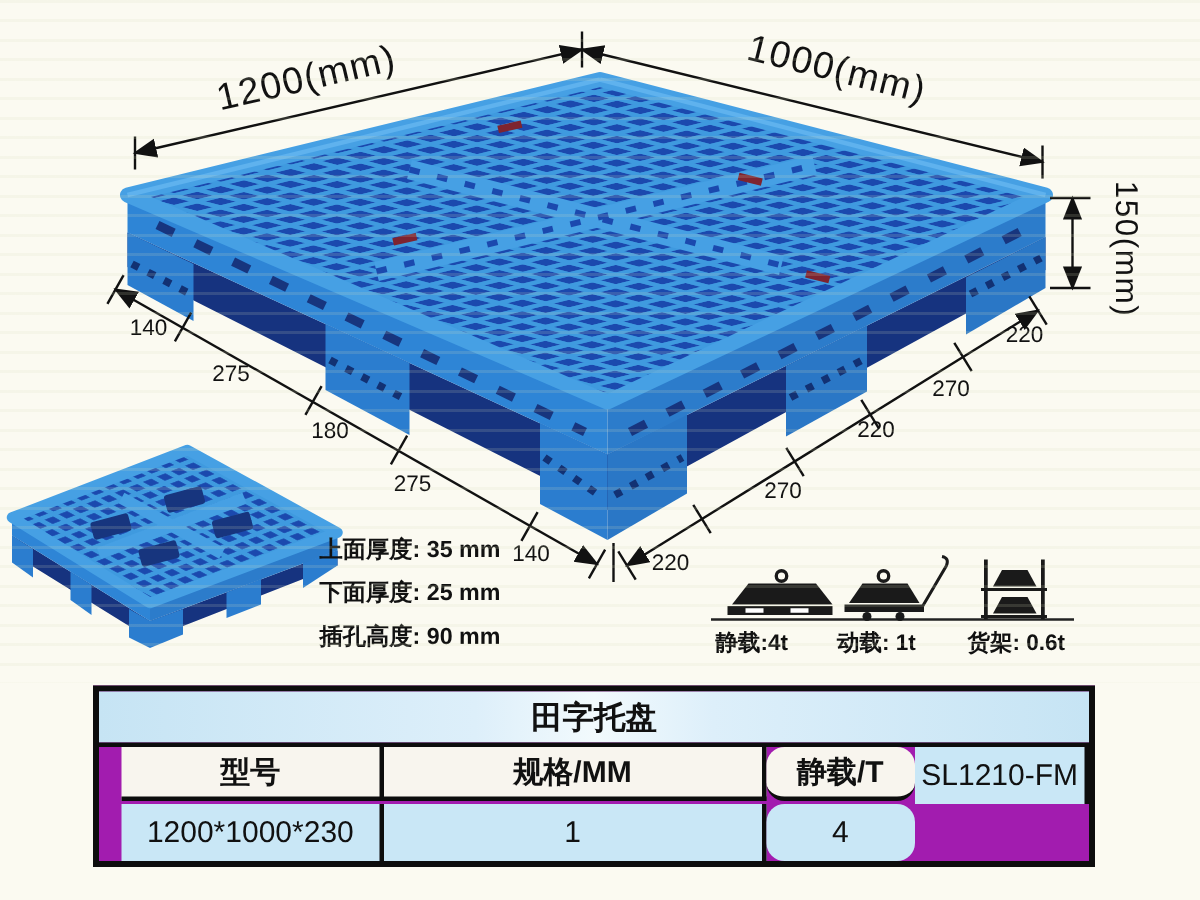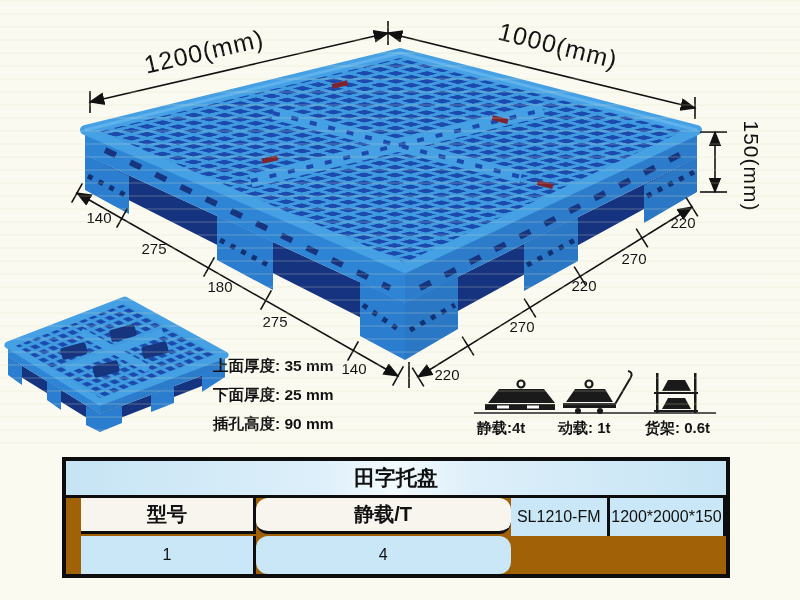--- a/index.html
+++ b/index.html
@@ -16,36 +16,36 @@
   }
   svg text{fill:#111;font-family:"Liberation Sans",sans-serif;}
   .dim-big{font-size:25px;letter-spacing:1px;}
   .dim-mid{font-size:21px;letter-spacing:1px;}
   .dim-sm{font-size:15px;}
   .note-txt{font-size:15.5px;font-weight:bold;}
   .load-txt{font-size:15px;font-weight:bold;}
 
   .spec-table{
     position:absolute;left:62px;top:457px;width:668px;
-    border:4px solid #0d0d0d;background:#a16207;box-sizing:border-box;
+    border:4px solid #0d0d0d;background:#a21caf;box-sizing:border-box;
   }
   .t-title{
     height:34px;display:flex;align-items:center;justify-content:center;
     background:linear-gradient(90deg,#c6e4f4 0%,#ddeffa 38%,#f2fafd 50%,#ddeffa 62%,#c6e4f4 100%);
     border-bottom:3px solid #0d0d0d;
     font-size:21px;font-weight:bold;
   }
   .t-grid{display:grid;grid-template-columns:27.1% 39.5% 15.4% 18%;margin-left:15px;}
   .cell{
     display:flex;align-items:center;justify-content:center;box-sizing:border-box;
     border-right:3px solid #0d0d0d;
   }
   .cell.last{border-right:none;border-radius:12px;}
   .h-cell{height:36px;background:#f8f5ee;border-bottom:3px solid #0d0d0d;font-size:20px;font-weight:bold;}
-  .d-cell{height:38px;background:#c9e7f6;font-size:16px;}
+  .d-cell{height:38px;background:#c9e7f6;font-size:20px;}
 </style>
 </head>
 <body>
 
 <div class="illo-wrap">
 <svg width="800" height="455" viewBox="0 0 800 455">
   <defs>
     <marker id="ar" markerWidth="11" markerHeight="9" refX="9" refY="4" orient="auto-start-reverse">
       <path d="M0,0 L10,4 L0,8 z" fill="#111"></path>
     </marker>
@@ -222,19 +222,20 @@
       <text x="645" y="433">货架: 0.6t</text>
     </g>
   </g>
 </svg>
 </div>
 
 <div class="spec-table">
   <div class="t-title">田字托盘</div>
   <div class="t-grid">
     <div class="cell h-cell">型号</div>
+    <div class="cell h-cell">规格/MM</div>
     <div class="cell h-cell last">静载/T</div>
     <div class="cell d-cell">SL1210-FM</div>
-    <div class="cell d-cell">1200*2000*150</div>
+    <div class="cell d-cell">1200*1000*230</div>
     <div class="cell d-cell">1</div>
     <div class="cell d-cell last">4</div>
   </div>
 </div>
 
 </body></html>

